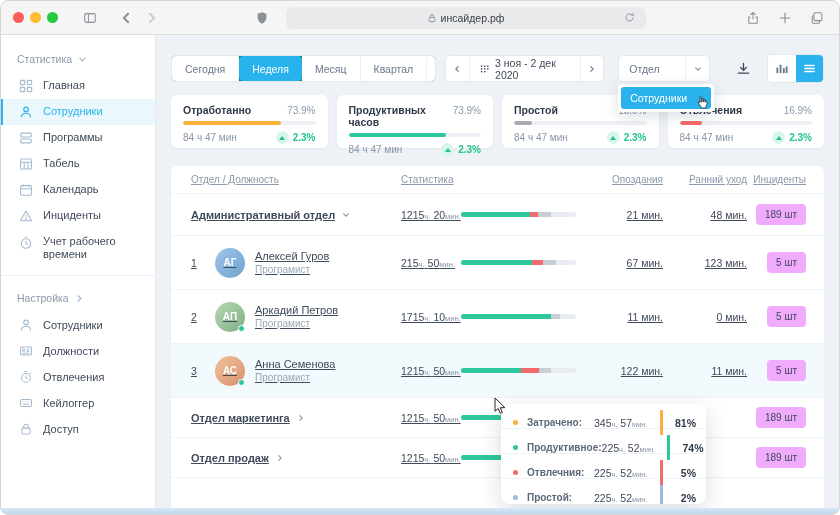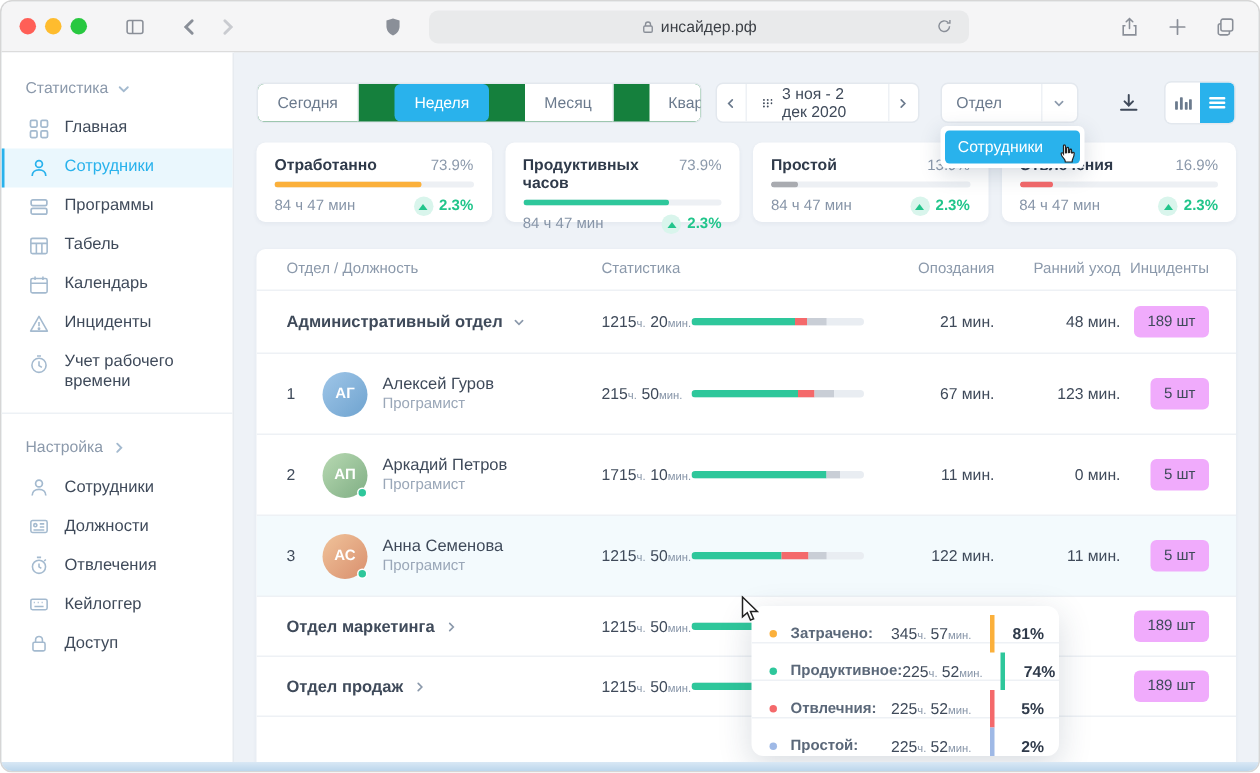--- a/index.html
+++ b/index.html
@@ -23,21 +23,21 @@
   .shead svg{width:9px;height:9px;color:#a4bacf;}
   .sitem{display:flex;align-items:center;gap:10px;padding:6px 8px 6px 16px;font-size:11px;color:#3f4a5a;cursor:default;border-left:2px solid transparent;line-height:1.2;}
   .sitem svg{width:14px;height:14px;color:#a4bacf;flex-shrink:0;}
   .sitem.active{color:#29b2ec;background:#eaf7fd;border-left:2px solid #29b2ec;}
   .sitem.active svg{color:#29b2ec;}
   .sdiv{height:1px;background:#edf1f5;margin:8px 0;}
   
   .main{flex:1;position:relative;padding:20px 15px 0 15px;overflow:hidden;}
   
   .toolbar{display:flex;align-items:center;height:27px;}
-  .ptabs{display:flex;background:#15803d;border:1px solid #e3e8ee;border-radius:5px;overflow:hidden;height:27px;gap:24px;}
+  .ptabs{display:flex;background:#15803d;border:1px solid #e3e8ee;border-radius:5px;overflow:hidden;height:27px;}
   .ptab{padding:0 13px;font-size:10.5px;color:#6b7a8d;display:flex;align-items:center;border-right:1px solid #eef1f5;background:#fff;}
   .ptab:last-child{border-right:none;}
   .ptab.active{background:#29b2ec;color:#fff;border-radius:4px;border-right:none;}
   .dategrp{display:flex;background:#fff;border:1px solid #e3e8ee;border-radius:5px;height:27px;margin-left:9px;}
   .dbtn{width:26px;display:flex;align-items:center;justify-content:center;color:#6b7a8d;height:100%;}
   .dbtn svg{width:8px;height:8px;}
   .dmid{display:flex;align-items:center;gap:6px;padding:0 10px;font-size:10.5px;color:#3f4a5a;border-left:1px solid #eef1f5;border-right:1px solid #eef1f5;height:100%;}
   .dmid svg{width:11px;height:11px;color:#3f4a5a;}
   .selwrap{position:relative;margin-left:14px;}
   .sel{display:flex;align-items:center;background:#fff;border:1px solid #e3e8ee;border-radius:5px;height:27px;width:92px;font-size:10.5px;color:#6b7a8d;}
@@ -67,21 +67,21 @@
   .cdelta .tri{width:13px;height:13px;border-radius:50%;background:#d9f5ec;display:flex;align-items:center;justify-content:center;}
   .cdelta .tri i{display:block;width:0;height:0;border-left:3px solid transparent;border-right:3px solid transparent;border-bottom:4px solid #21c58b;}
   
   .tablecard{background:#fff;border-radius:6px 6px 0 0;box-shadow:0 1px 3px rgba(40,60,90,.05);margin-top:18px;height:345px;overflow:hidden;}
   .thead{display:flex;justify-content:space-between;align-items:center;padding:11px 20px 9px 20px;border-bottom:1px solid #eef1f5;}
   .ttitle{font-size:13px;font-weight:700;color:#2f3a4a;}
   .search{display:flex;align-items:center;border-bottom:1px solid #e3e8ee;width:150px;padding-bottom:3px;gap:6px;}
   .search input{border:none;outline:none;flex:1;font-size:10.5px;color:#3f4a5a;font-family:"Liberation Sans",sans-serif;background:transparent;}
   .search input::placeholder{color:#a5b1c0;}
   .search svg{width:11px;height:11px;color:#9fb3c8;}
-  .tgrid{display:grid;grid-template-columns:210px 60px 130px 72px 84px 59px;align-items:center;padding:0 20px;}
+  .tgrid{display:grid;grid-template-columns:210px 60px 130px 72px 84px 59px;align-items:center;padding:0 20px;text-decoration:underline;}
   .tcols{height:28px;border-bottom:1px solid #eef1f5;color:#8b99ab;font-size:10px;}
   .tcols .h-r{text-align:right;}
   .trow{border-bottom:1px solid #eef1f5;font-size:11px;color:#3f4a5a;position:relative;}
   .trow.h42{height:42px;}
   .trow.h54{height:54px;}
   .trow.h40{height:40px;}
   .trow.selected{background:#f3fafd;}
   .trow.selected:before{content:"";position:absolute;left:-20px;top:0;bottom:0;width:3px;background:#29b2ec;}
   .cname{display:flex;align-items:center;gap:10px;}
   .gname{font-weight:700;font-size:11px;color:#3f4a5a;display:flex;align-items:center;gap:7px;}

